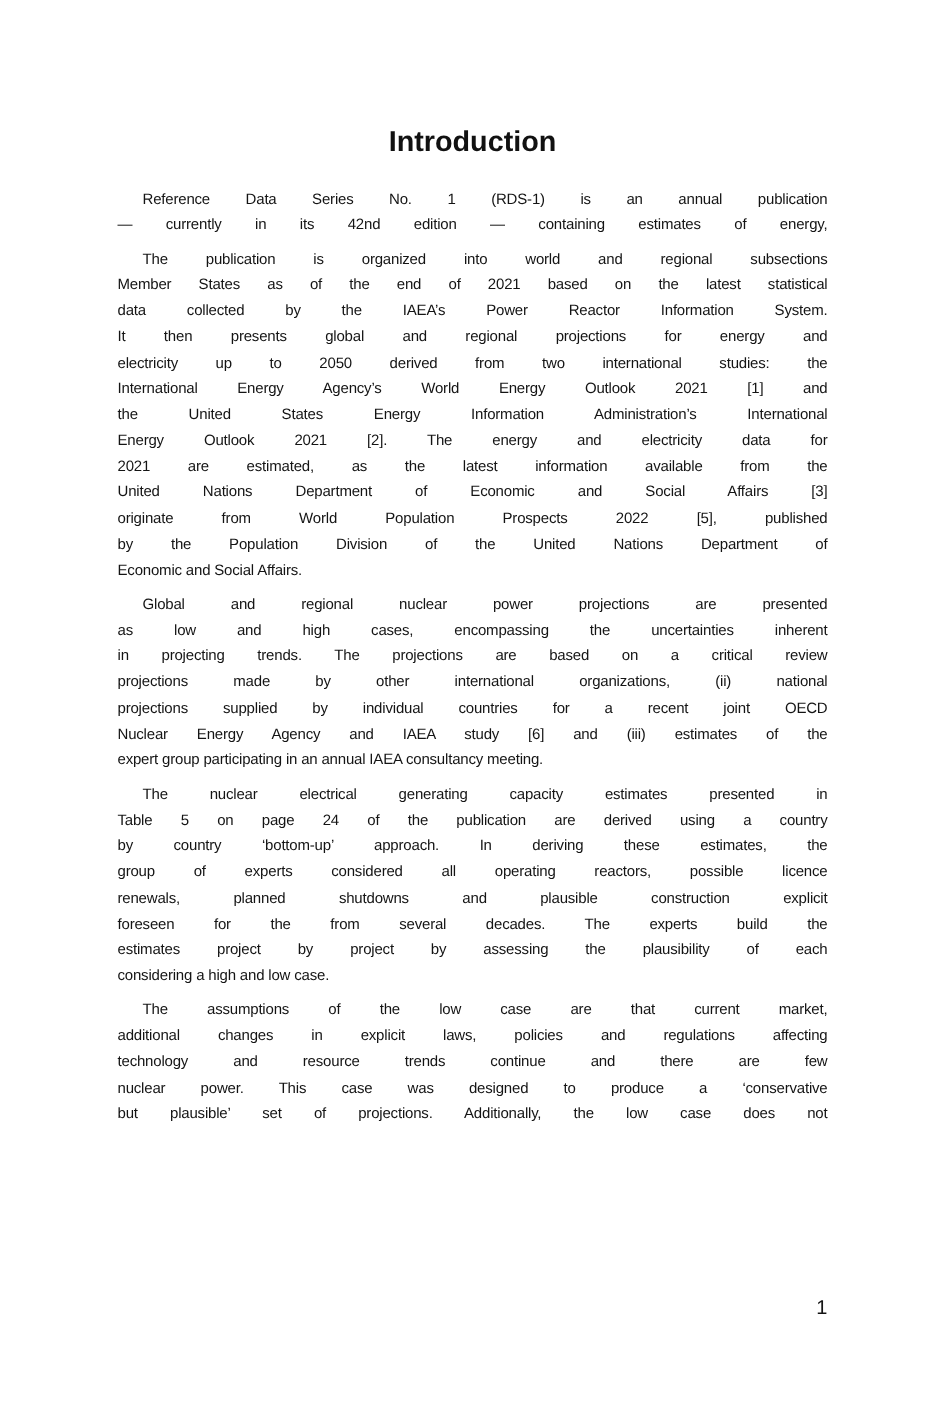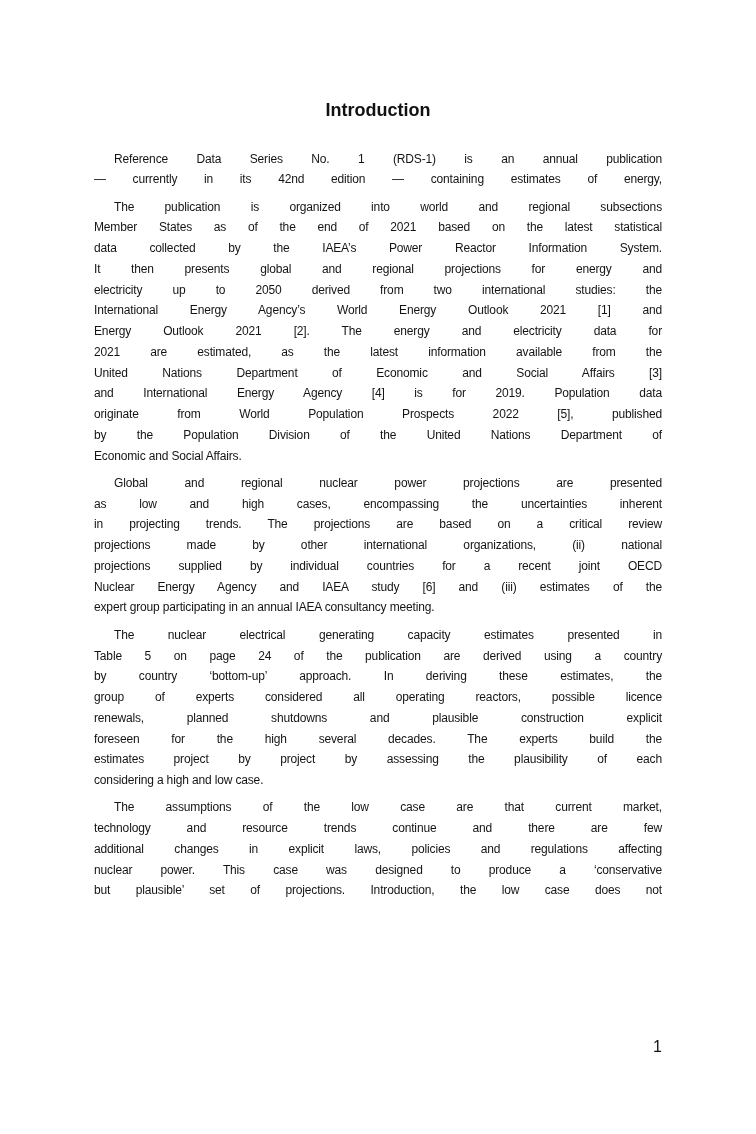--- a/index.html
+++ b/index.html
@@ -4,21 +4,21 @@
 <style>
   html, body { margin: 0; padding: 0; background: #ffffff; }
   body { width: 756px; height: 1134px; position: relative; overflow: hidden; }
   .page {
     position: absolute; left: 0; top: 0; width: 756px; height: 1134px; background: #ffffff;
   }
   .title {
     position: absolute; left: 0; width: 756px; top: 100px;
     text-align: center;
     font-family: "Liberation Sans", sans-serif;
-    font-weight: bold; font-size: 18px; color: #111111;
+    font-weight: bold; font-size: 23px; color: #111111;
     letter-spacing: 0px;
   }
   .body-text {
     position: absolute; left: 94px; top: 148.5px; width: 568px;
     font-family: "Liberation Sans", sans-serif;
     font-size: 12px; line-height: 20.75px; color: #141414;
     letter-spacing: -0.15px;
   }
   .para { margin: 0 0 6.6px 0; }
   .line {
@@ -43,50 +43,50 @@
         <span class="line first">Reference Data Series No. 1 (RDS-1) is an annual publication</span>
         <span class="line">— currently in its 42nd edition — containing estimates of energy,</span>
       </div>
       <div class="para">
         <span class="line first">The publication is organized into world and regional subsections</span>
         <span class="line">Member States as of the end of 2021 based on the latest statistical</span>
         <span class="line">data collected by the IAEA’s Power Reactor Information System.</span>
         <span class="line">It then presents global and regional projections for energy and</span>
         <span class="line">electricity up to 2050 derived from two international studies: the</span>
         <span class="line">International Energy Agency’s World Energy Outlook 2021 [1] and</span>
+        <span class="line">the United States Energy Information Administration’s International</span>
         <span class="line">Energy Outlook 2021 [2]. The energy and electricity data for</span>
         <span class="line">2021 are estimated, as the latest information available from the</span>
         <span class="line">United Nations Department of Economic and Social Affairs [3]</span>
-        <span class="line">and International Energy Agency [4] is for 2019. Population data</span>
         <span class="line">originate from World Population Prospects 2022 [5], published</span>
         <span class="line">by the Population Division of the United Nations Department of</span>
         <span class="line last">Economic and Social Affairs.</span>
       </div>
       <div class="para">
         <span class="line first">Global and regional nuclear power projections are presented</span>
         <span class="line">as low and high cases, encompassing the uncertainties inherent</span>
         <span class="line">in projecting trends. The projections are based on a critical review</span>
         <span class="line">projections made by other international organizations, (ii) national</span>
         <span class="line">projections supplied by individual countries for a recent joint OECD</span>
         <span class="line">Nuclear Energy Agency and IAEA study [6] and (iii) estimates of the</span>
         <span class="line last">expert group participating in an annual IAEA consultancy meeting.</span>
       </div>
       <div class="para">
         <span class="line first">The nuclear electrical generating capacity estimates presented in</span>
         <span class="line">Table 5 on page 24 of the publication are derived using a country</span>
         <span class="line">by country ‘bottom-up’ approach. In deriving these estimates, the</span>
         <span class="line">group of experts considered all operating reactors, possible licence</span>
         <span class="line">renewals, planned shutdowns and plausible construction explicit</span>
-        <span class="line">foreseen for the high several decades. The experts build the</span>
+        <span class="line">foreseen for the from several decades. The experts build the</span>
         <span class="line">estimates project by project by assessing the plausibility of each</span>
         <span class="line last">considering a high and low case.</span>
       </div>
       <div class="para">
         <span class="line first">The assumptions of the low case are that current market,</span>
+        <span class="line">additional changes in explicit laws, policies and regulations affecting</span>
         <span class="line">technology and resource trends continue and there are few</span>
-        <span class="line">additional changes in explicit laws, policies and regulations affecting</span>
         <span class="line">nuclear power. This case was designed to produce a ‘conservative</span>
-        <span class="line">but plausible’ set of projections. Introduction, the low case does not</span>
+        <span class="line">but plausible’ set of projections. Additionally, the low case does not</span>
       </div>
     </div>
 
   <div class="page-number">1</div>
 </div>
 
 </body></html>

